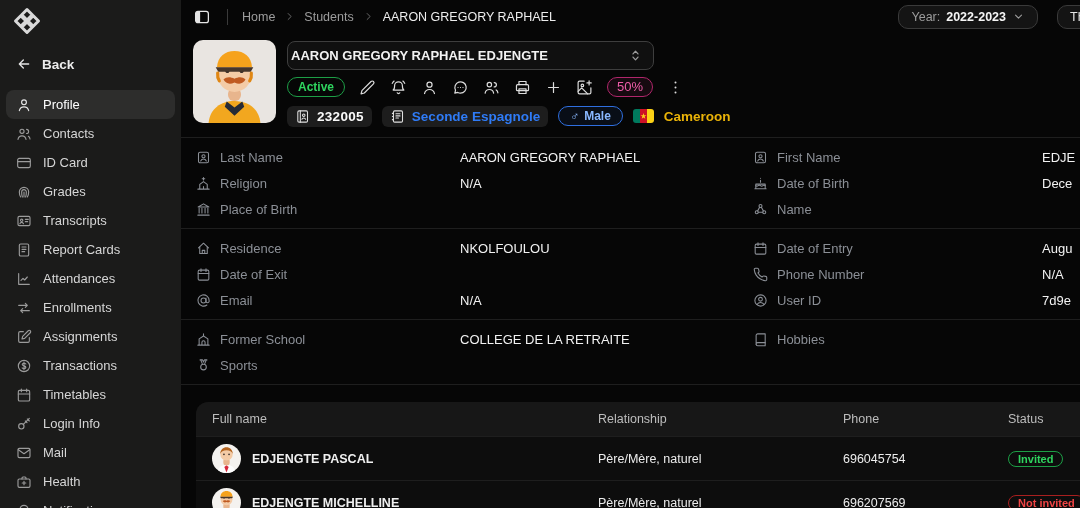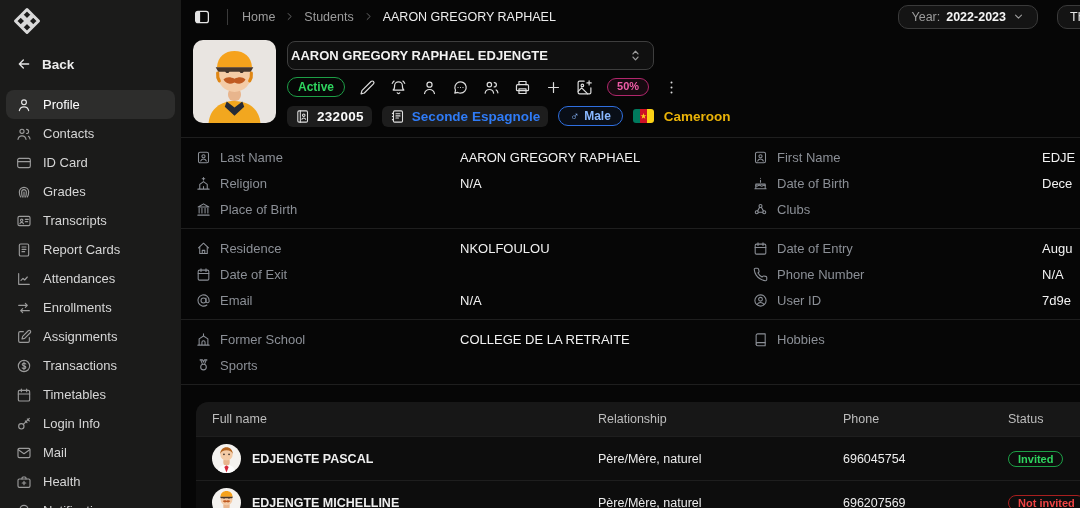--- a/index.html
+++ b/index.html
@@ -43,21 +43,21 @@
   .avatar-lg svg{width:100%;height:100%;display:block}
   .head-col{display:flex;flex-direction:column;gap:5px;padding-top:1px}
   .name-select{display:flex;align-items:center;justify-content:space-between;width:367px;height:29px;box-sizing:border-box;
      padding:0 10px 0 3px;background:#101010;border:1px solid #3e3e3e;border-radius:8px;color:#f2f2f2;font-size:13px;font-weight:600;cursor:pointer;font-family:inherit}
   .name-select .icon{width:15px;height:15px;color:#9c9c9c}
   .actions{display:flex;align-items:center;gap:14px;height:24px}
   .badge{display:inline-flex;align-items:center;border-radius:999px;font-weight:600;line-height:1.2}
   .badge.active-badge{color:#2fd45f;border:1.5px solid #1d9e46;padding:2px 10px;font-size:12px}
   .icon-btn{background:none;border:none;padding:0;color:#dcdcdc;cursor:pointer;display:flex}
   .icon-btn .icon{width:17px;height:17px}
-  .badge.completion{color:#ef5da8;border:1.5px solid #b0266b;padding:1.5px 9px;font-size:11px;font-weight:700;background:rgba(236,72,153,.07)}
+  .badge.completion{color:#ef5da8;border:1.5px solid #b0266b;padding:1.5px 9px;font-size:13px;font-weight:400;background:rgba(236,72,153,.07)}
   .inforow{display:flex;align-items:center;gap:10px;height:24px}
   .chip{display:flex;align-items:flex-end;gap:7px;background:#1d1d1d;border-radius:6px;padding:3px 8px;cursor:default}
   .chip .icon{width:15px;height:15px;color:#e0e0e0}
   .sid{font-size:13.5px;font-weight:700;color:#fafafa;letter-spacing:.3px}
   .class-link{font-size:13.5px;font-weight:700;color:#2f7bf6;cursor:pointer}
   .badge.male{color:#8ab8ff;border:1.5px solid #2f6fe0;padding:2px 11px;font-size:12px;gap:5px;background:rgba(47,111,224,.08)}
   .icon-text{font-size:12px;line-height:1}
   .flag{width:21px;height:14px;border-radius:3px;overflow:hidden}
   .flag svg{display:block;width:100%;height:100%}
   .country{font-size:13.5px;font-weight:700;color:#eab308}
@@ -428,21 +428,21 @@
               <span class="fvalue">Dece</span>
             </div>
             <div class="frow">
               <span class="flabel">
                 <svg class="icon " viewBox="0 0 24 24" fill="none" stroke="currentColor" stroke-width="1.7" stroke-linecap="round" stroke-linejoin="round">
                   <circle cx="12" cy="6.5" r="2.4"></circle>
                   <circle cx="6" cy="16.5" r="2.4"></circle>
                   <circle cx="18" cy="16.5" r="2.4"></circle>
                   <path d="M10.6 8.5L7.4 14.2M13.4 8.5l3.2 5.7M8.4 16.5h7.2"></path>
                 </svg>
-                <span>Clubs</span>
+                <span>Name</span>
               </span>
               <span class="fvalue"></span>
             </div>
           </div>
         </div>
         <div class="group">
           <div class="gcol left">
             <div class="frow">
               <span class="flabel">
                 <svg class="icon " viewBox="0 0 24 24" fill="none" stroke="currentColor" stroke-width="1.7" stroke-linecap="round" stroke-linejoin="round">

